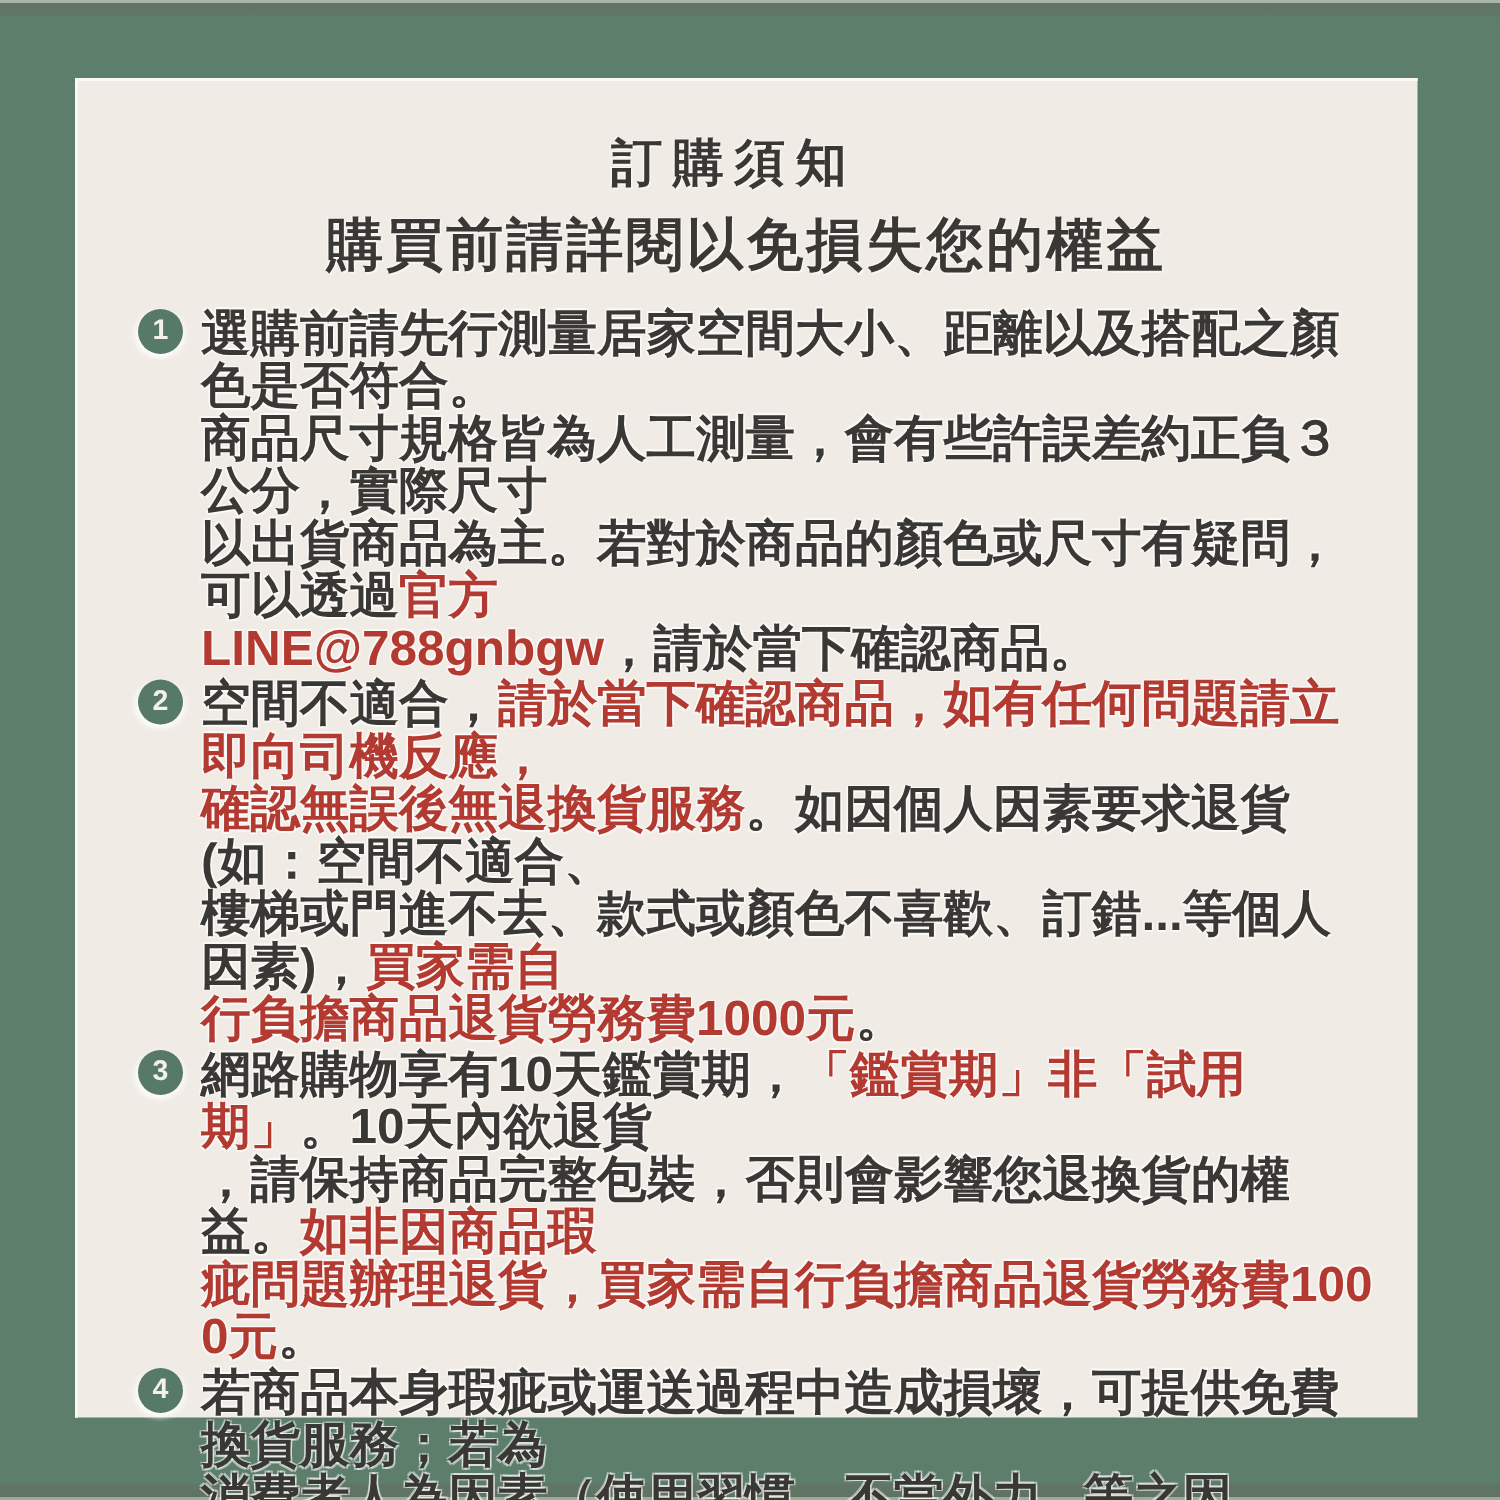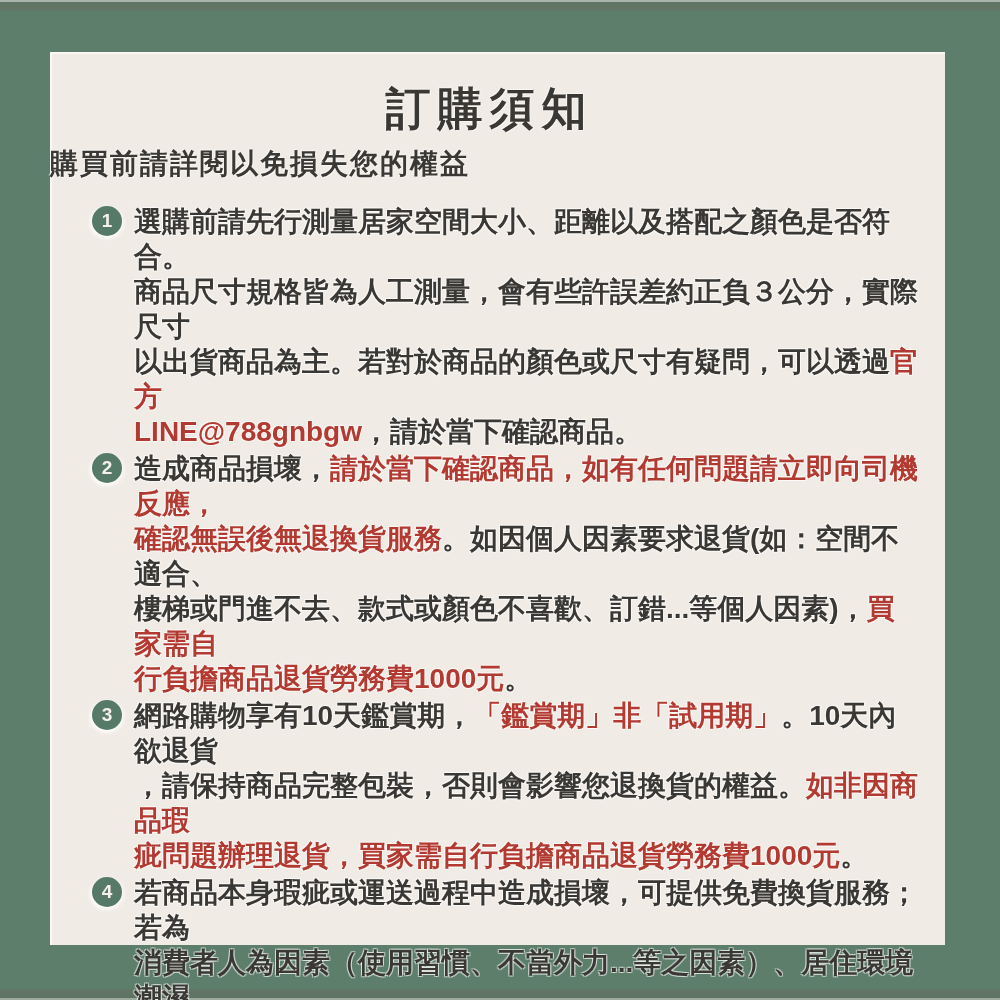--- a/index.html
+++ b/index.html
@@ -20,41 +20,41 @@
     bottom:0;height:11px;
     background:linear-gradient(0deg,#9dab9e 0,#9dab9e 2px,#5e7361 2px,#627665 100%);
   }
   .panel{
     position:absolute;left:50px;top:52px;right:55px;bottom:55px;
     background:var(--panel,#f0ebe5);
     box-shadow:inset 2px 2px 0 rgba(255,255,255,0.65);
   }
   .title{
     margin:30px 16px 0 0;text-align:center;
-    font-size:45px;font-weight:800;line-height:54px;
+    font-size:34px;font-weight:800;line-height:54px;
     letter-spacing:7px;color:var(--dark,#3a3835);
     text-shadow:1px 1px 0 rgba(255,255,255,0.5),-1px -1px 0 rgba(255,255,255,0.5);
   }
   .subtitle{
-    margin:10px 0 16px 0;text-align:left;
-    font-size:28px;font-weight:700;line-height:36px;
+    margin:10px 0 16px 0;text-align:center;
+    font-size:38px;font-weight:700;line-height:36px;
     letter-spacing:2px;color:var(--dark,#3a3835);
     text-shadow:1px 1px 0 rgba(255,255,255,0.5),-1px -1px 0 rgba(255,255,255,0.5);
   }
   .list{margin:22px 0 0 42px;}
   .item{display:flex;align-items:flex-start;margin-bottom:2px;}
   .badge{
     flex:0 0 30px;width:30px;height:30px;border-radius:50%;
     background:var(--badge,#567a67);color:#f5f1ea;
     font-size:19px;font-weight:700;line-height:30px;text-align:center;
     margin:2px 12px 0 0;
     box-shadow:-2px 2px 4px rgba(255,255,255,0.95),2px 2px 4px rgba(255,255,255,0.7);
   }
   .item-text{
-    width:784px;font-size:28px;line-height:35px;font-weight:600;
+    width:784px;font-size:33px;line-height:35px;font-weight:600;
     white-space:pre-wrap;word-break:break-all;
   }
   .item-text span{
     text-shadow:1px 1px 0 rgba(255,255,255,0.5),-1px 1px 0 rgba(255,255,255,0.5),
                 1px -1px 0 rgba(255,255,255,0.5),-1px -1px 0 rgba(255,255,255,0.5);
   }
   .item-text .dark{color:var(--dark,#3a3835);}
   .item-text .red{color:var(--red,#b23a31);}
 </style>
 </head>
@@ -69,21 +69,21 @@
     <div class="list">
         <div class="item">
           <div class="badge">1</div>
           <div class="item-text"><span class="dark">選購前請先行測量居家空間大小、距離以及搭配之顏色是否符合。
 商品尺寸規格皆為人工測量，會有些許誤差約正負３公分，實際尺寸
 以出貨商品為主。若對於商品的顏色或尺寸有疑問，可以透過</span><span class="red">官方
 LINE@788gnbgw</span><span class="dark">，請於當下確認商品。</span></div>
         </div>
         <div class="item">
           <div class="badge">2</div>
-          <div class="item-text"><span class="dark">造成商品損壞，</span><span class="red">請於當下確認商品，如有任何問題請立即向司機反應，
+          <div class="item-text"><span class="dark">空間不適合，</span><span class="red">請於當下確認商品，如有任何問題請立即向司機反應，
 確認無誤後無退換貨服務</span><span class="dark">。如因個人因素要求退貨(如：空間不適合、
 樓梯或門進不去、款式或顏色不喜歡、訂錯...等個人因素)，</span><span class="red">買家需自
 行負擔商品退貨勞務費1000元</span><span class="dark">。</span></div>
         </div>
         <div class="item">
           <div class="badge">3</div>
           <div class="item-text"><span class="dark">網路購物享有10天鑑賞期，</span><span class="red">「鑑賞期」非「試用期」</span><span class="dark">。10天內欲退貨
 ，請保持商品完整包裝，否則會影響您退換貨的權益。</span><span class="red">如非因商品瑕
 疵問題辦理退貨，買家需自行負擔商品退貨勞務費1000元</span><span class="dark">。</span></div>
         </div>

